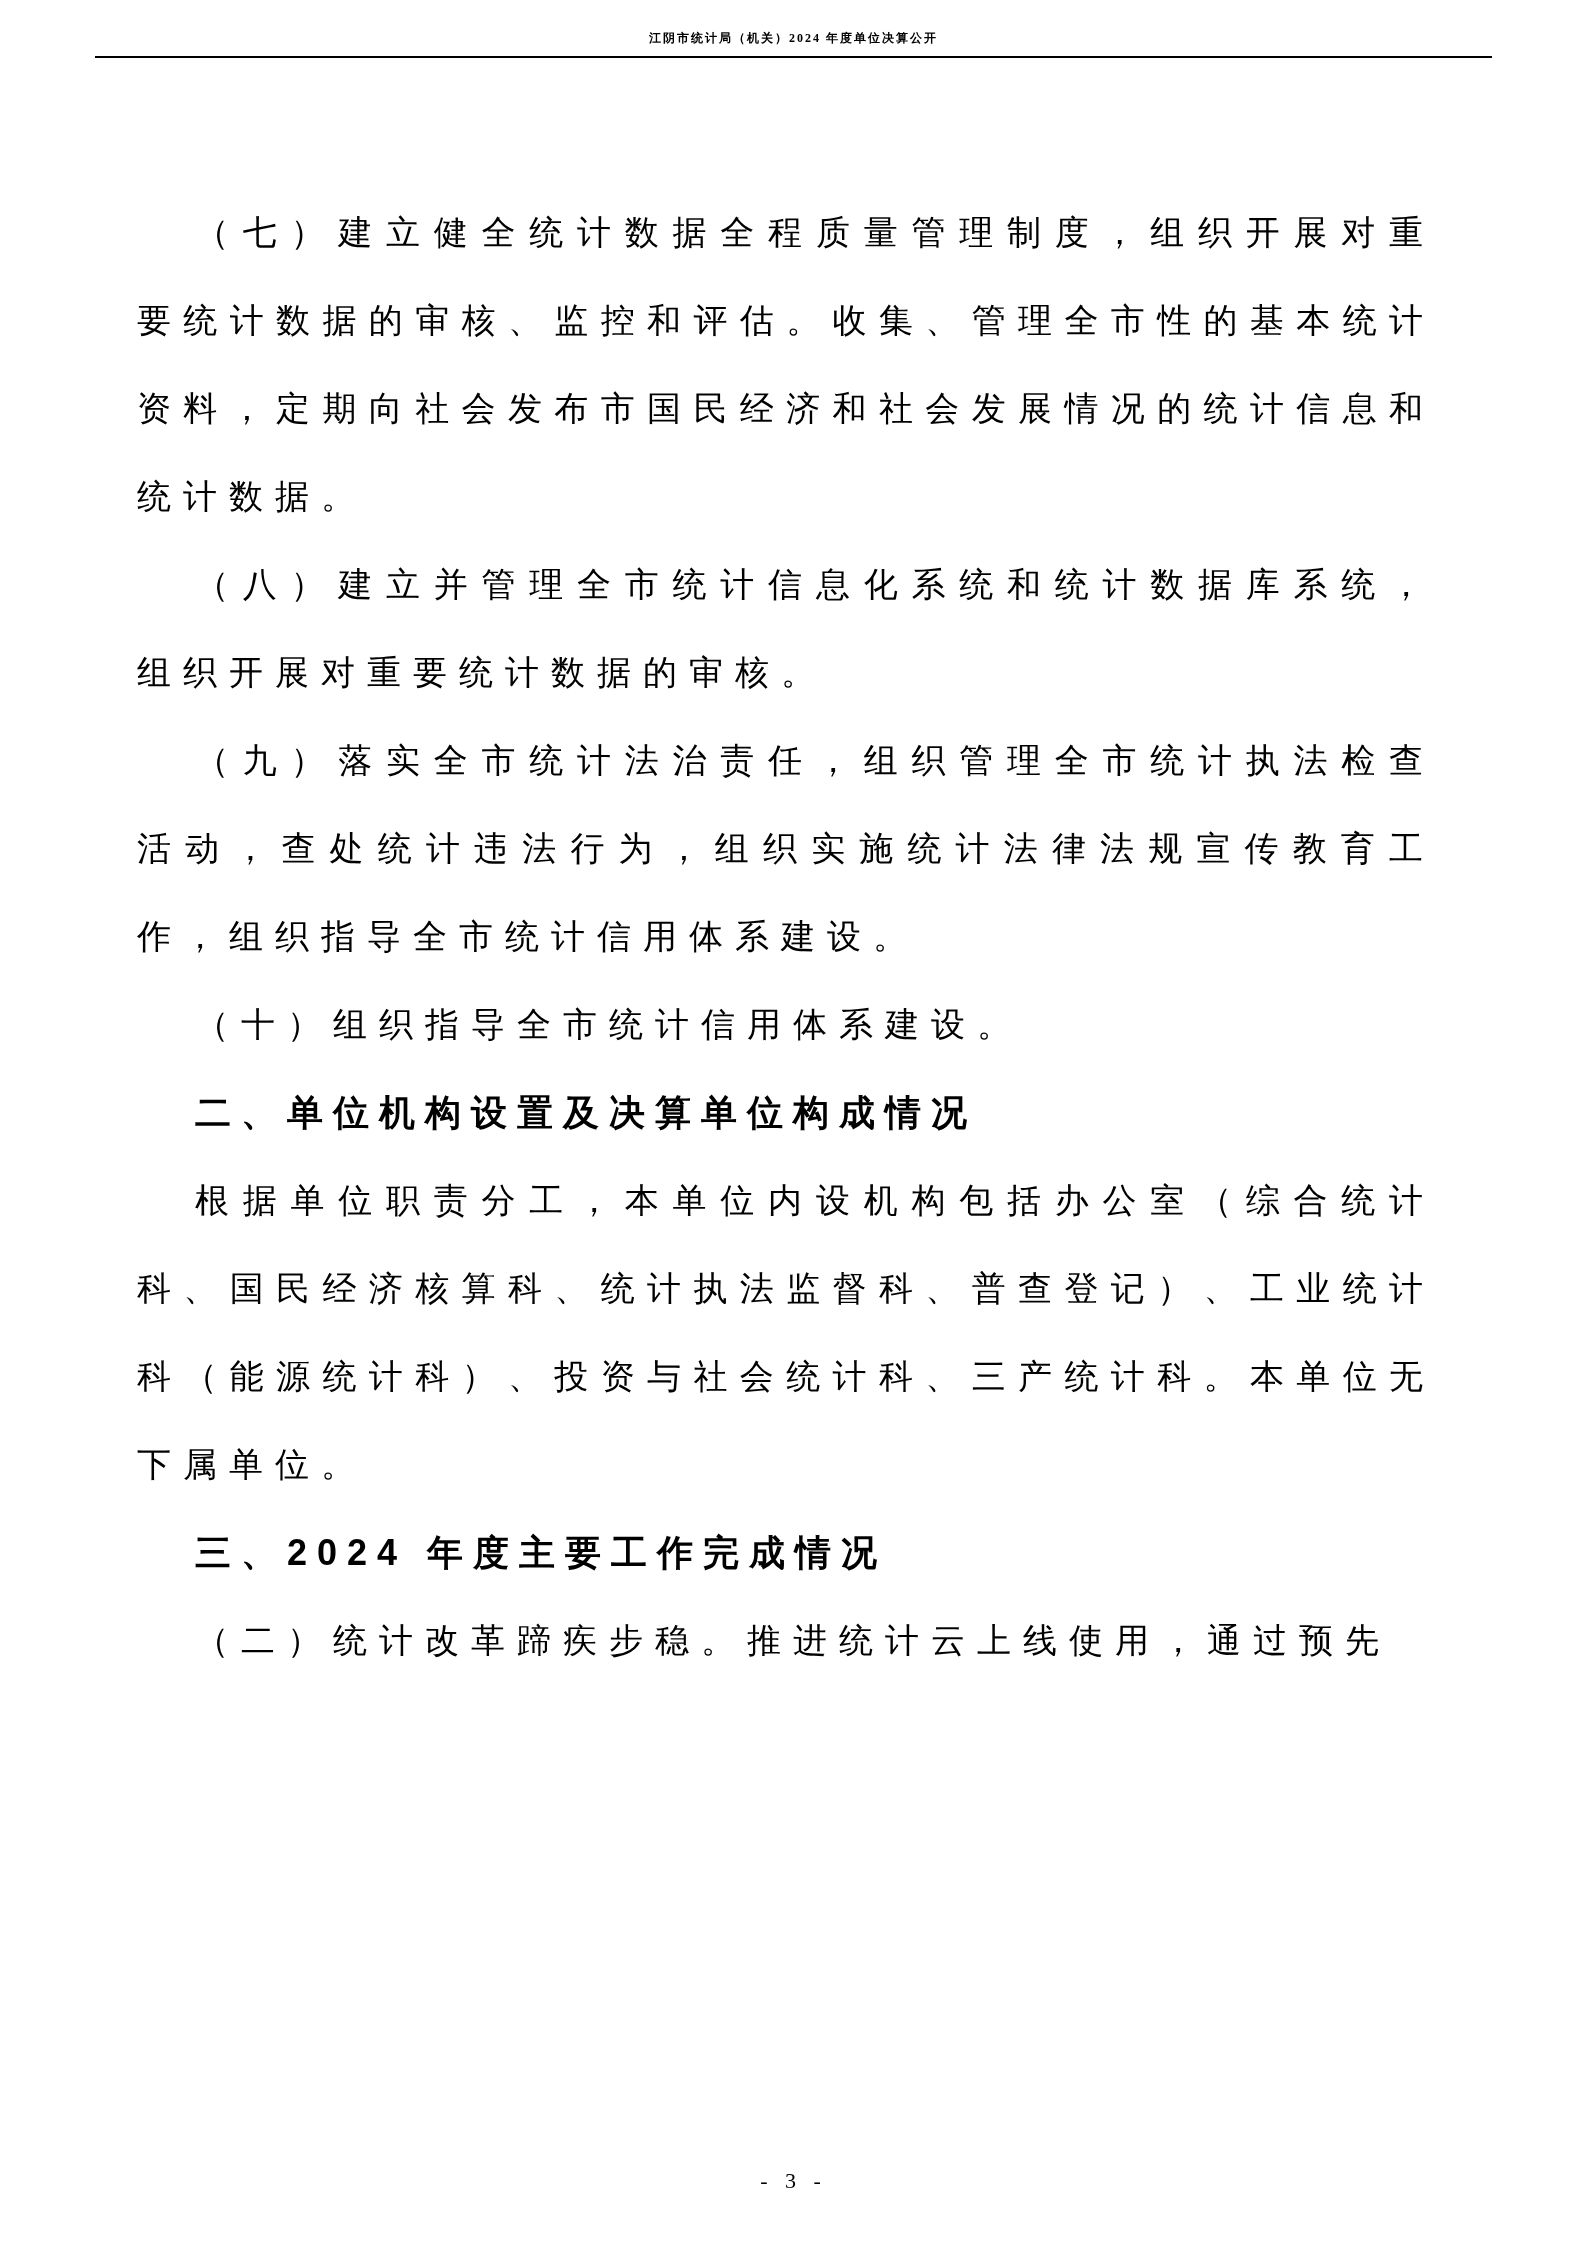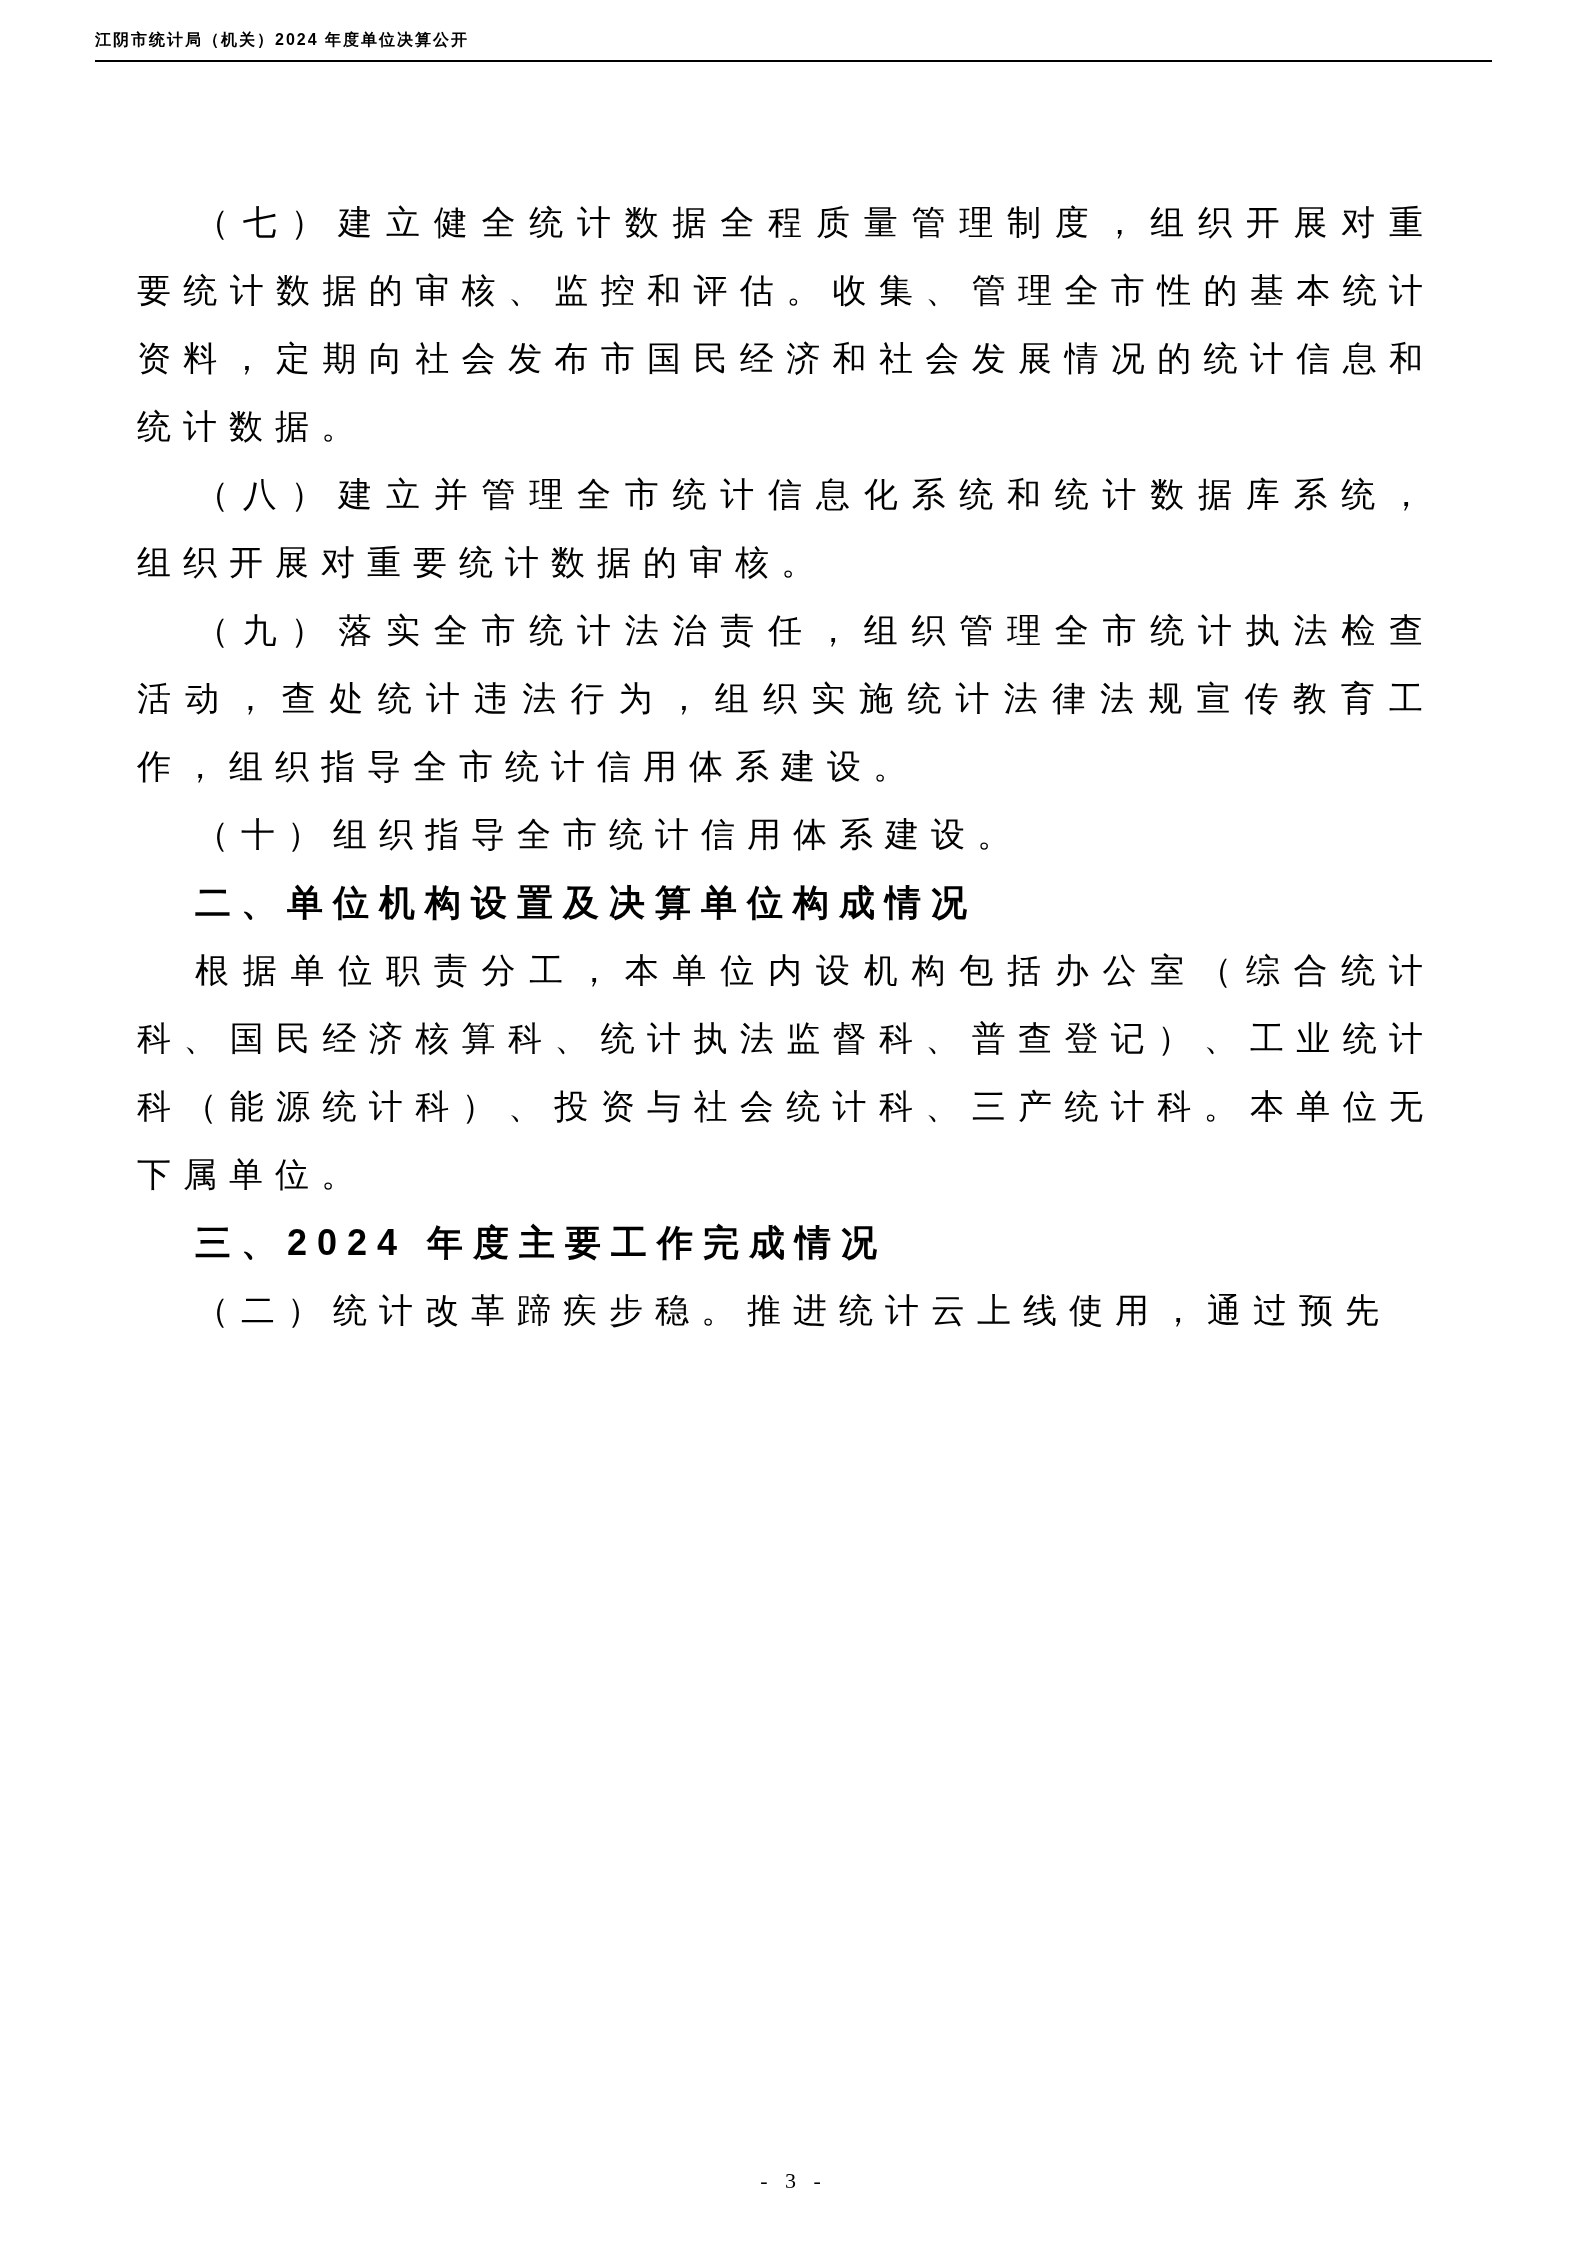--- a/index.html
+++ b/index.html
@@ -19,38 +19,39 @@
     background: #ffffff;
     overflow: hidden;
   }
   .page-header {
     position: absolute;
     left: 95px;
     right: 95px;
     top: 30px;
   }
   .header-title {
-    font-size: 16px;
+    font-size: 12px;
     font-weight: bold;
     letter-spacing: 2px;
-    font-family: Liberation Sans, sans-serif;
+    font-family: Liberation Serif, serif;
+    text-align: center;
   }
   .header-rule {
     margin-top: 9px;
     border-top: 2px solid #000000;
     height: 0;
     width: 100%;
   }
   .content {
     position: absolute;
     left: 137px;
     top: 189px;
     width: 1298px;
     font-size: 34px;
-    line-height: 68px;
+    line-height: 88px;
     letter-spacing: 12px;
     text-align: justify;
     color: #000000;
   }
   .para {
     text-indent: 58px;
   }
   .heading {
     text-indent: 58px;
     font-weight: bold;

